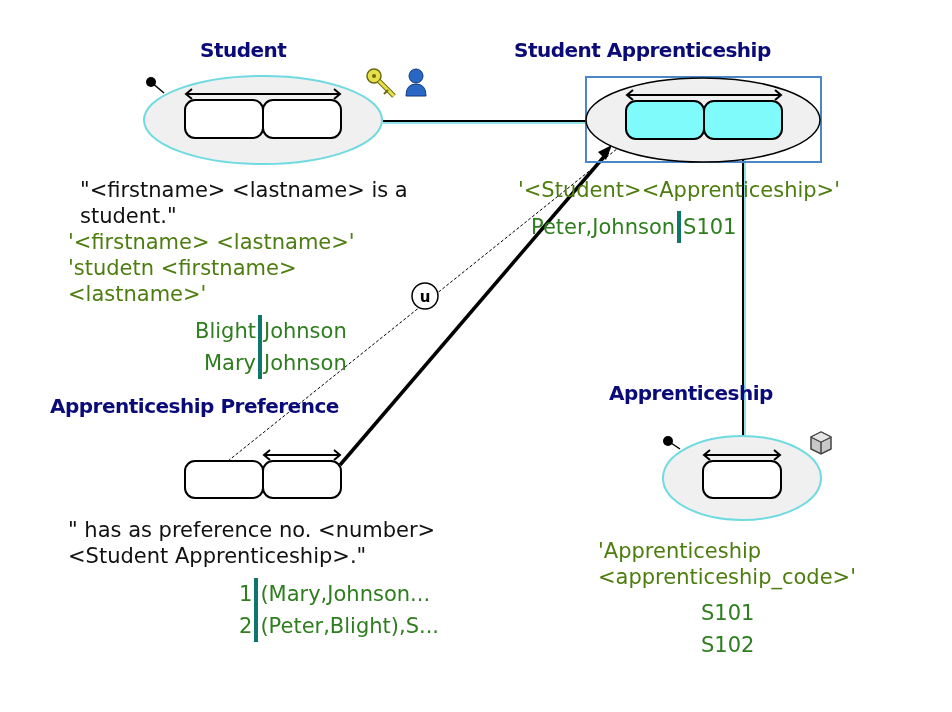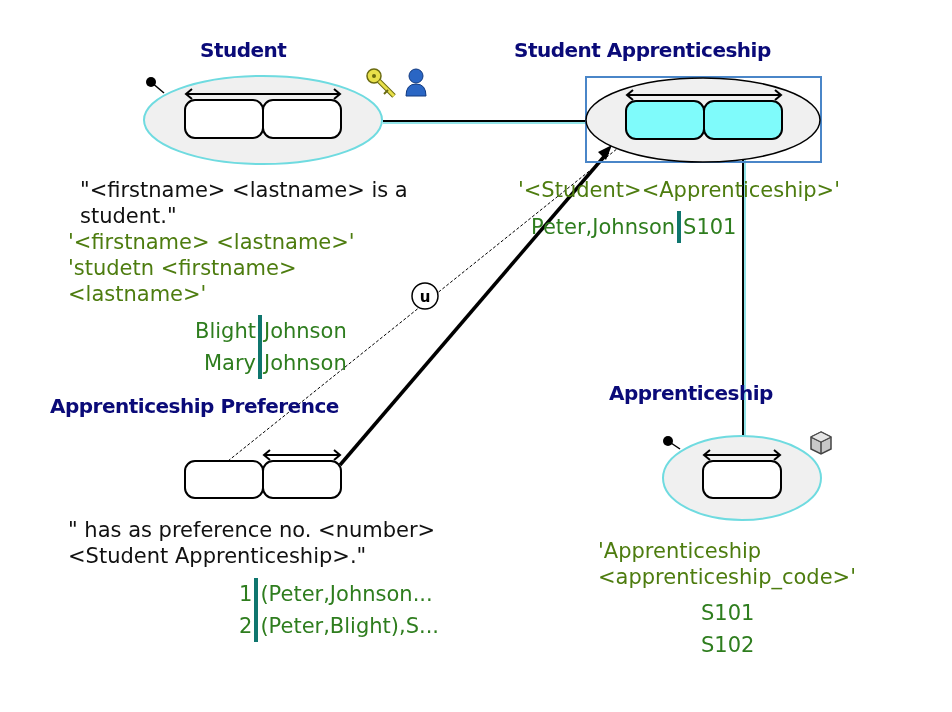--- a/index.html
+++ b/index.html
@@ -130,21 +130,21 @@
     </table>
 </div>
 
 <div class="reading" style="left:68px; top:517px;">" has as preference no. &lt;number&gt;
 &lt;Student Apprenticeship&gt;."</div>
 <div class="pop" style="left:238px; top:578px;">
   <table>
     <tbody>
         <tr>
       <td class="l">1</td>
-      <td class="r">(Peter,Johnson...</td>
+      <td class="r">(Mary,Johnson...</td>
     </tr>
     <tr>
       <td class="l">2</td>
       <td class="r">(Peter,Blight),S...</td>
     </tr>
   </tbody>
     </table>
 </div>
 
 <div class="ref" style="left:598px; top:538px;">'Apprenticeship

